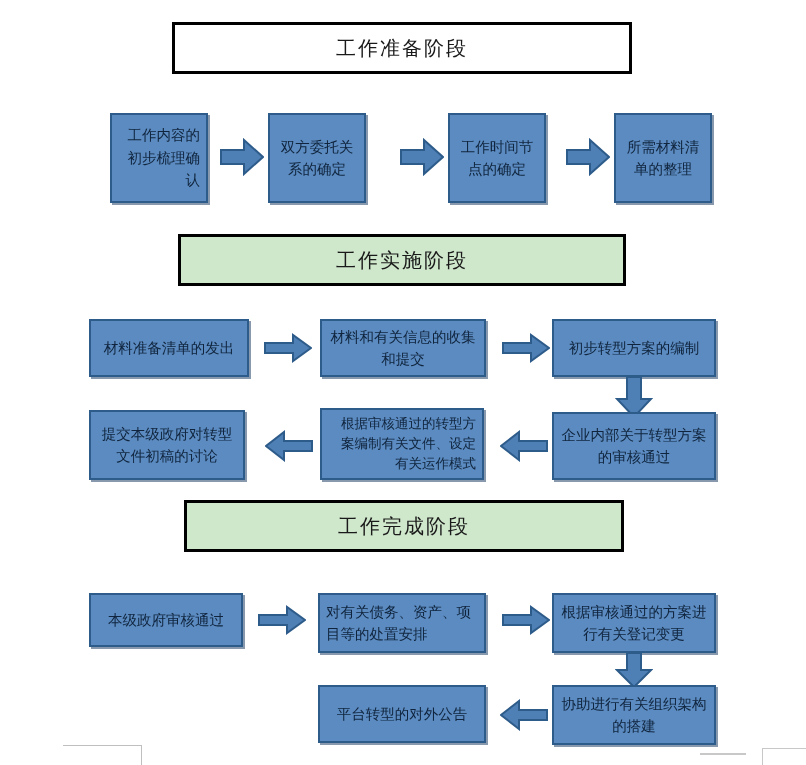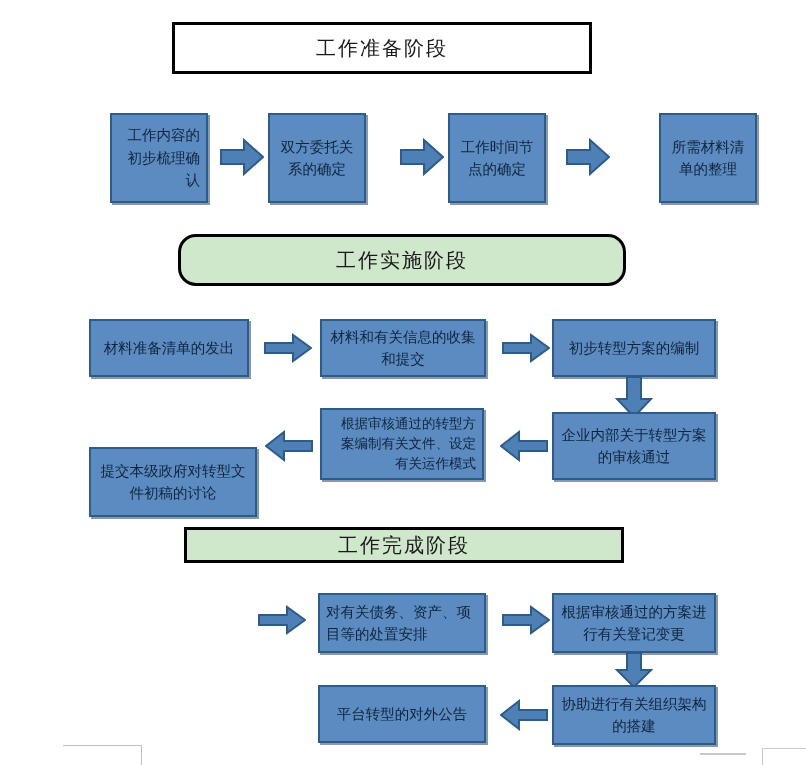--- a/index.html
+++ b/index.html
@@ -77,21 +77,21 @@
   }
   .art-line {
     background: #c8c8c8;
   }
 </style>
 </head>
 <body>
 
 <div id="canvas">
 
-  <div class="banner" style="left:172px; top:22px; width:420px; height:52px;">
+  <div class="banner" style="left:172px; top:22px; width:460px; height:52px;">
     <span>工作准备阶段</span>
   </div>
 
   <div class="pbox" style="left:110px; top:113px; width:98px; height:90px;text-align:right;">
     <span class="tx">工作内容的初步梳理确认</span>
   </div>
 
   <div class="arrow" style="left:220px; top:138px;">
     <svg width="44" height="38" viewBox="0 0 44 38">
       <polygon points="1,12 24,12 24,2 43,19 24,36 24,26 1,26" fill="#4e7fb5" stroke="#2e5c8a" stroke-width="2" stroke-linejoin="miter"></polygon>
@@ -111,25 +111,25 @@
   <div class="pbox" style="left:448px; top:113px; width:98px; height:90px;">
     <span class="tx">工作时间节点的确定</span>
   </div>
 
   <div class="arrow" style="left:566px; top:138px;">
     <svg width="44" height="38" viewBox="0 0 44 38">
       <polygon points="1,12 24,12 24,2 43,19 24,36 24,26 1,26" fill="#4e7fb5" stroke="#2e5c8a" stroke-width="2" stroke-linejoin="miter"></polygon>
     </svg>
   </div>
 
-  <div class="pbox" style="left:614px; top:113px; width:98px; height:90px;margin-left:45px;">
+  <div class="pbox" style="left:614px; top:113px; width:98px; height:90px;">
     <span class="tx">所需材料清单的整理</span>
   </div>
 
-  <div class="banner green" style="left:178px; top:234px; width:448px; height:52px;border-radius:18px;">
+  <div class="banner green" style="left:178px; top:234px; width:448px; height:52px;">
     <span>工作实施阶段</span>
   </div>
 
   <div class="pbox" style="left:89px; top:319px; width:160px; height:58px;">
     <span class="tx">材料准备清单的发出</span>
   </div>
 
   <div class="arrow" style="left:264px; top:333px;">
     <svg width="48" height="30" viewBox="0 0 48 30">
       <polygon points="1,10 29,10 29,2 47,15 29,28 29,20 1,20" fill="#4e7fb5" stroke="#2e5c8a" stroke-width="2" stroke-linejoin="miter"></polygon>
@@ -169,28 +169,31 @@
   <div class="pbox tleft" style="left:320px; top:408px; width:164px; height:72px; font-size:13.5px; line-height:1.5;text-align:right;">
     <span class="tx">根据审核通过的转型方案编制有关文件、设定有关运作模式</span>
   </div>
 
   <div class="arrow" style="left:265px; top:430px;">
     <svg width="48" height="32" viewBox="0 0 48 32">
       <polygon points="47,11 19,11 19,2 1,16 19,30 19,21 47,21" fill="#4e7fb5" stroke="#2e5c8a" stroke-width="2" stroke-linejoin="miter"></polygon>
     </svg>
   </div>
 
-  <div class="pbox" style="left:89px; top:410px; width:168px; height:70px;margin-top:37px;">
+  <div class="pbox" style="left:89px; top:410px; width:156px; height:70px;">
     <span class="tx">提交本级政府对转型文件初稿的讨论</span>
   </div>
 
-  <div class="banner green" style="left:184px; top:527px; width:440px; height:36px;">
+  <div class="banner green" style="left:184px; top:500px; width:440px; height:52px;">
     <span>工作完成阶段</span>
   </div>
 
+  <div class="pbox" style="left:89px; top:593px; width:154px; height:54px;">
+    <span class="tx">本级政府审核通过</span>
+  </div>
 
   <div class="arrow" style="left:258px; top:605px;">
     <svg width="48" height="30" viewBox="0 0 48 30">
       <polygon points="1,10 29,10 29,2 47,15 29,28 29,20 1,20" fill="#4e7fb5" stroke="#2e5c8a" stroke-width="2" stroke-linejoin="miter"></polygon>
     </svg>
   </div>
 
   <div class="pbox tleft" style="left:318px; top:593px; width:168px; height:60px;align-items:center;">
     <span class="tx">对有关债务、资产、项目等的处置安排</span>
   </div>

